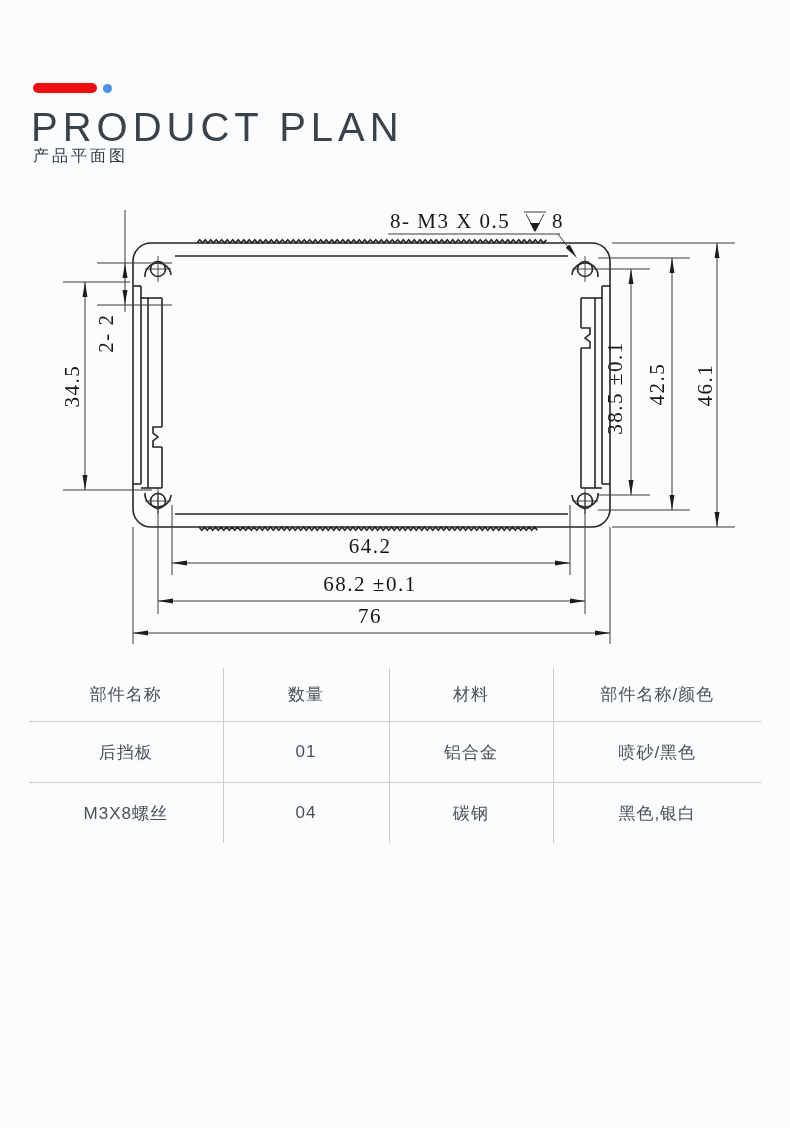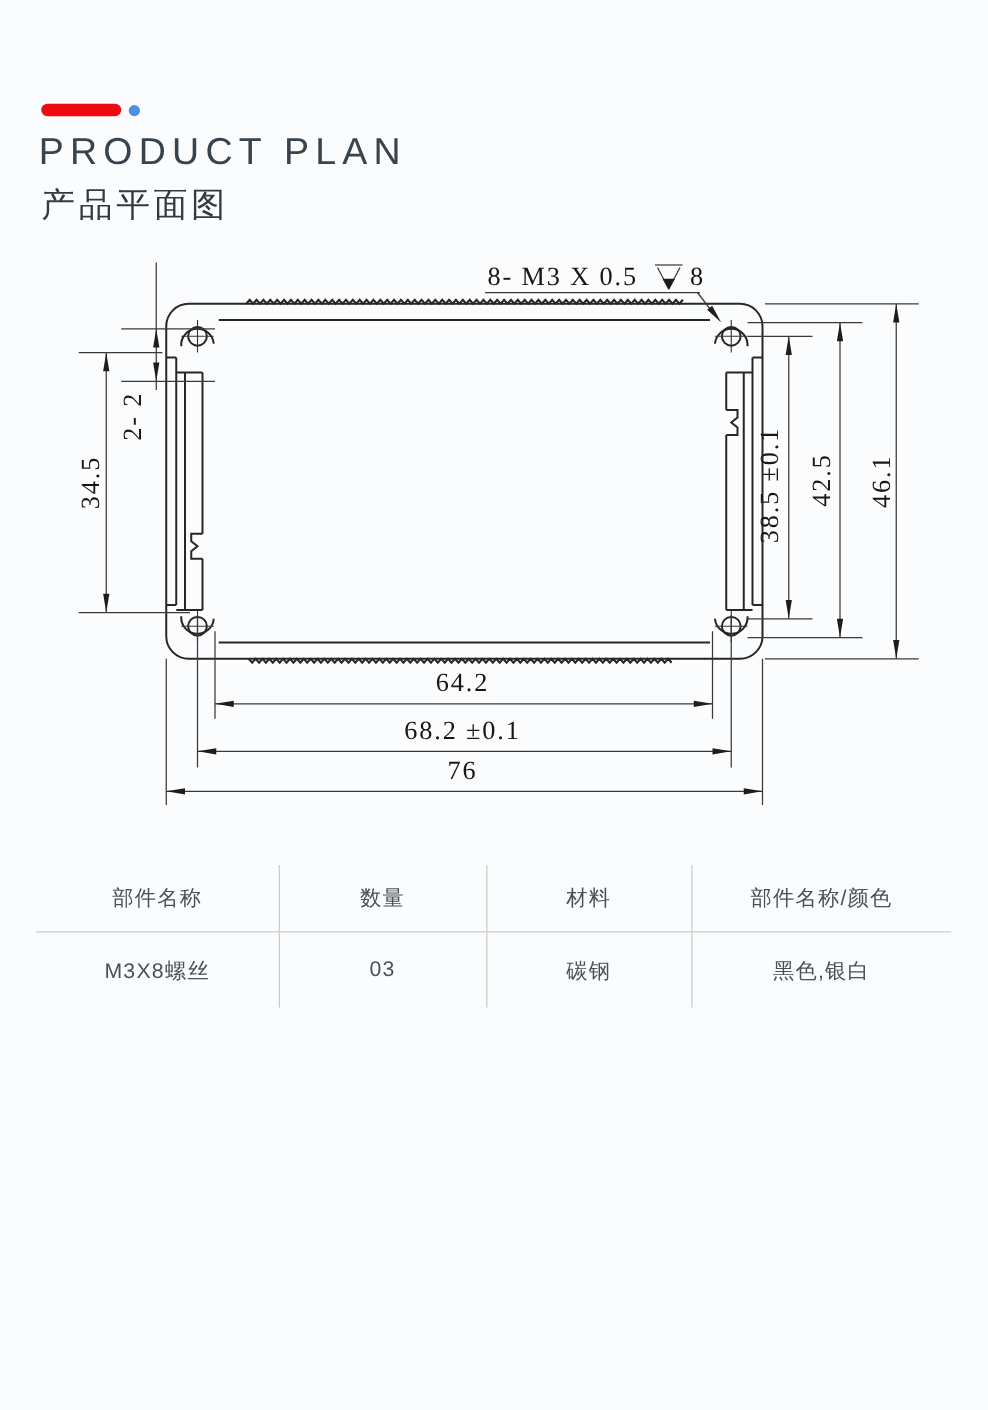--- a/index.html
+++ b/index.html
@@ -6,37 +6,37 @@
   body{
     width:790px;height:1128px;position:relative;overflow:hidden;
     background:#fbfcfe;
     font-family:"Liberation Sans","DejaVu Sans",sans-serif;
   }
   .brand{position:absolute;left:33px;top:83px;display:flex;align-items:center;gap:6px;}
   .brand-bar{width:64px;height:10px;border-radius:5px;background:var(--accent-red,#ee0c10);}
   .brand-dot{width:9px;height:9px;border-radius:50%;background:var(--accent-blue,#4e90e6);}
   .title{
     position:absolute;left:31px;top:105px;margin:0;
-    font-size:30px;font-weight:400;letter-spacing:5px;color:#39434c;
+    font-size:40px;font-weight:400;letter-spacing:5px;color:#39434c;
   }
   .subtitle{
     position:absolute;left:33px;top:146px;margin:0;
-    font-size:27px;font-weight:400;letter-spacing:3px;color:#333b42;
+    font-size:16px;font-weight:400;letter-spacing:3px;color:#333b42;
   }
   svg.drawing{position:absolute;left:0;top:190px;}
   .profile{stroke:#262626;stroke-width:1.6;fill:none;}
   .thin{stroke:#333;stroke-width:0.9;fill:none;}
   .dim{stroke:#3a3a3a;stroke-width:1;fill:none;}
   .ah{fill:#1d1d1d;stroke:none;}
   .dimtext{
     font-family:"Liberation Serif","DejaVu Serif",serif;
     font-size:21px;fill:#161616;letter-spacing:1.5px;
   }
   table.parts{
-    position:absolute;left:29px;top:692px;width:732px;
+    position:absolute;left:29px;top:668px;width:732px;
     border-collapse:collapse;table-layout:fixed;
     color:#4b5055;font-size:17px;letter-spacing:1px;
   }
   table.parts th{height:51px;font-weight:400;text-align:center;border-bottom:1px solid #cccccc;}
   table.parts td{height:58px;text-align:center;border-bottom:1px solid #cccccc;}
   table.parts th:not(:last-child), table.parts td:not(:last-child){border-right:1px solid #cccccc;}
   table.parts tr:last-child td{border-bottom:none;}
 </style>
 </head>
 <body>
@@ -191,19 +191,25 @@
   <thead>
     <tr>
       <th>部件名称</th>
       <th>数量</th>
       <th>材料</th>
       <th>部件名称/颜色</th>
     </tr>
   </thead>
   <tbody>
     <tr>
+      <td>后挡板</td>
+      <td>01</td>
+      <td>铝合金</td>
+      <td>喷砂/黑色</td>
+    </tr>
+    <tr>
       <td>M3X8螺丝</td>
-      <td>03</td>
+      <td>04</td>
       <td>碳钢</td>
       <td>黑色,银白</td>
     </tr>
   </tbody>
 </table>
 
 </body></html>

